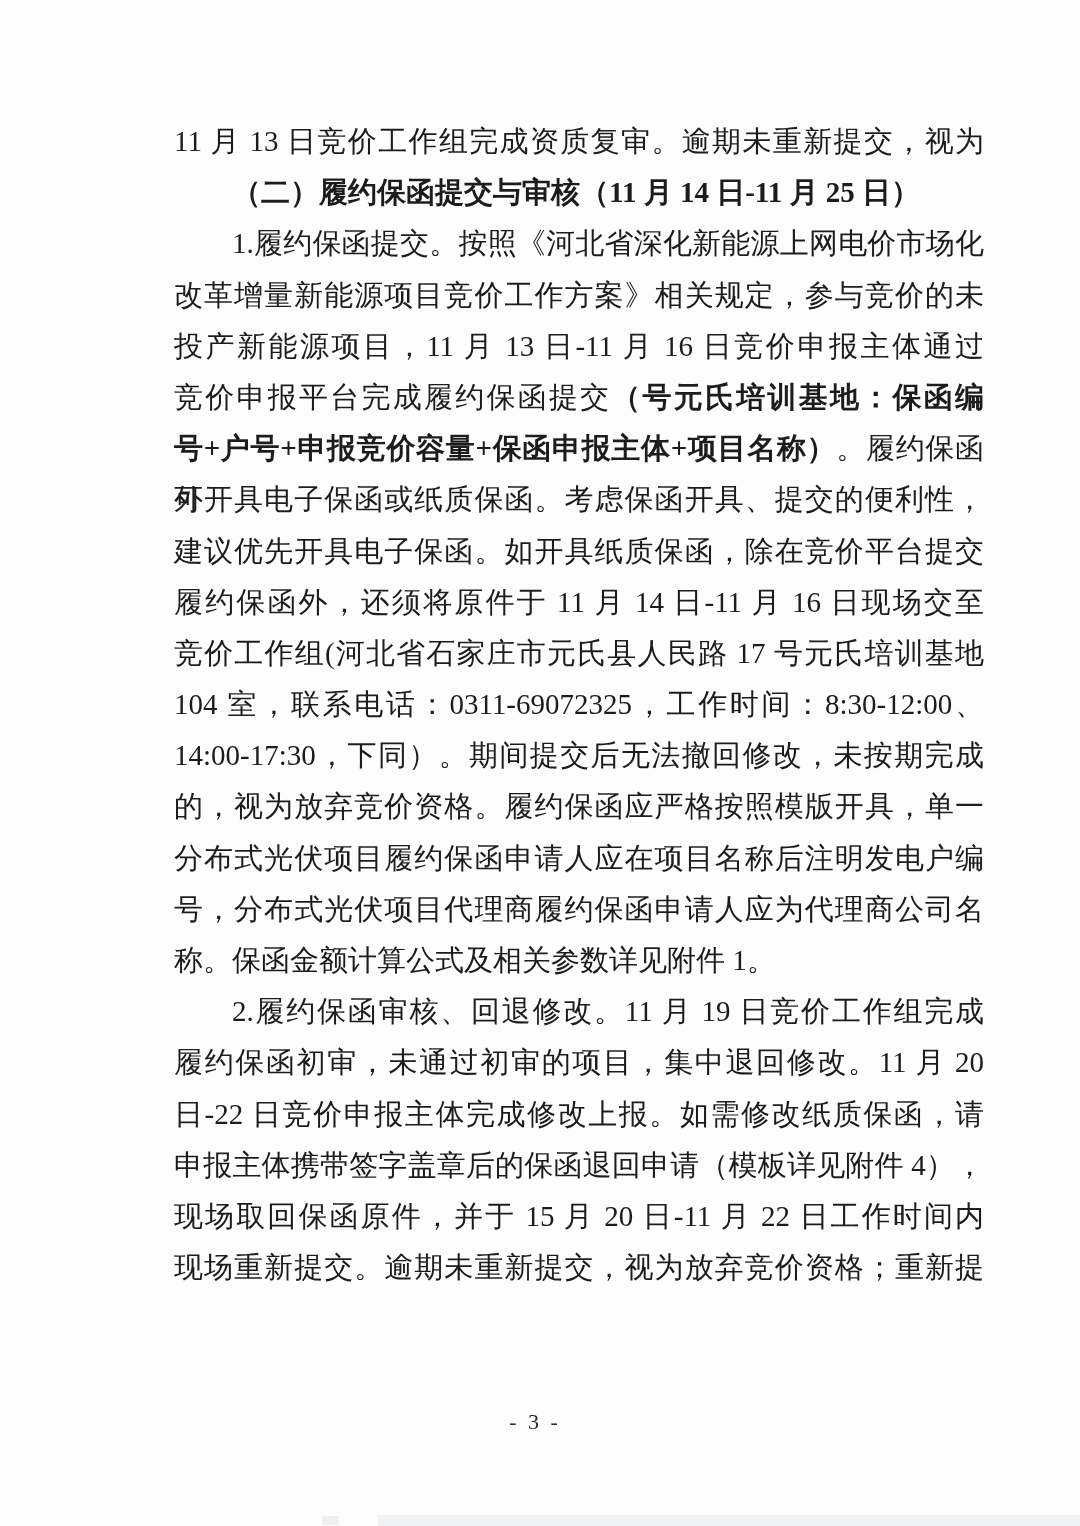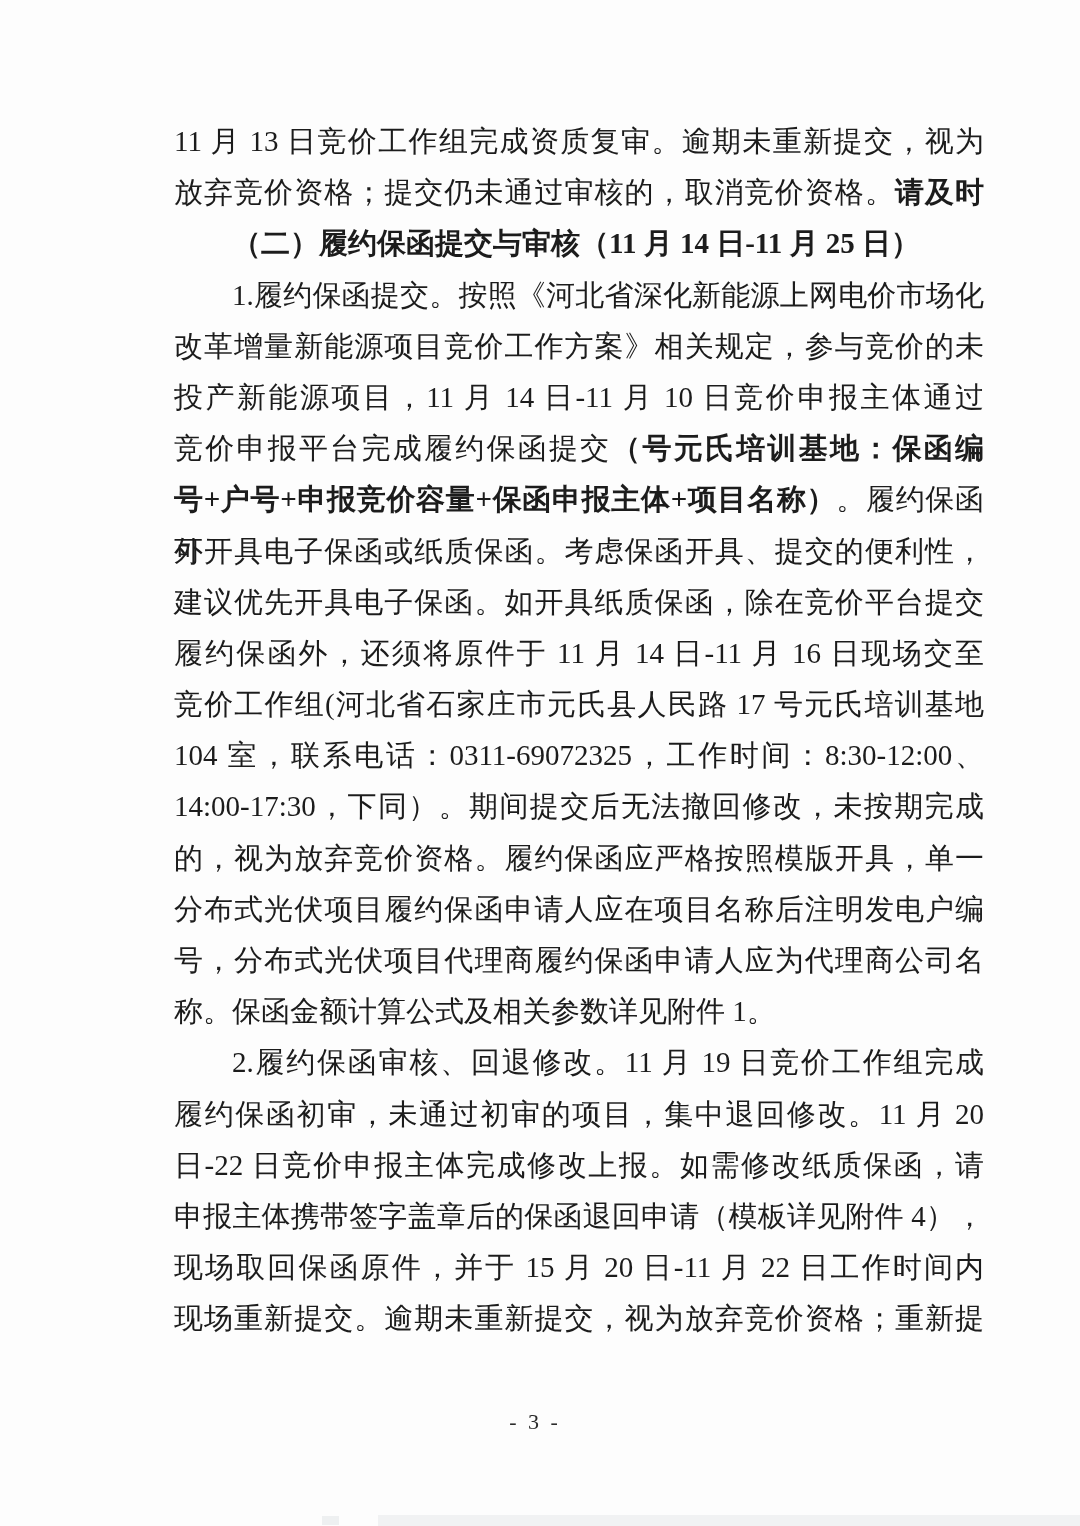--- a/index.html
+++ b/index.html
@@ -75,25 +75,24 @@
   }
 </style>
 </head>
 <body>
 
 <div class="page">
 
   <div class="doc-body">
 
   <div class="line justify"><span>11 月 13 日竞价工作组完成资质复审。逾期未重新提交，视为</span></div>
-      <div class="line justify"><span>放弃竞价资格；提交仍未通过审核的，取消竞价资格。</span><span class="bold">请及时</span></div>
       <div class="line indent"><span class="bold">（二）履约保函提交与审核（11 月 14 日-11 月 25 日）</span></div>
       <div class="line justify indent"><span>1.履约保函提交。按照《河北省深化新能源上网电价市场化</span></div>
       <div class="line justify"><span>改革增量新能源项目竞价工作方案》相关规定，参与竞价的未</span></div>
-      <div class="line justify"><span>投产新能源项目，11 月 14 日-11 月 10 日竞价申报主体通过</span></div>
+      <div class="line justify"><span>投产新能源项目，11 月 13 日-11 月 16 日竞价申报主体通过</span></div>
       <div class="line justify"><span>竞价申报平台完成履约保函提交</span><span class="bold">（号元氏培训基地：保函编</span></div>
       <div class="line justify"><span class="bold">号+户号+申报竞价容量+保函申报主体+项目名称）</span><span>。履约保函外</span></div>
       <div class="line justify"><span>可开具电子保函或纸质保函。考虑保函开具、提交的便利性，</span></div>
       <div class="line justify"><span>建议优先开具电子保函。如开具纸质保函，除在竞价平台提交</span></div>
       <div class="line justify"><span>履约保函外，还须将原件于 11 月 14 日-11 月 16 日现场交至</span></div>
       <div class="line justify"><span>竞价工作组(河北省石家庄市元氏县人民路 17 号元氏培训基地</span></div>
       <div class="line justify"><span>104 室，联系电话：0311-69072325，工作时间：8:30-12:00、</span></div>
       <div class="line justify"><span>14:00-17:30，下同）。期间提交后无法撤回修改，未按期完成</span></div>
       <div class="line justify"><span>的，视为放弃竞价资格。履约保函应严格按照模版开具，单一</span></div>
       <div class="line justify"><span>分布式光伏项目履约保函申请人应在项目名称后注明发电户编</span></div>

